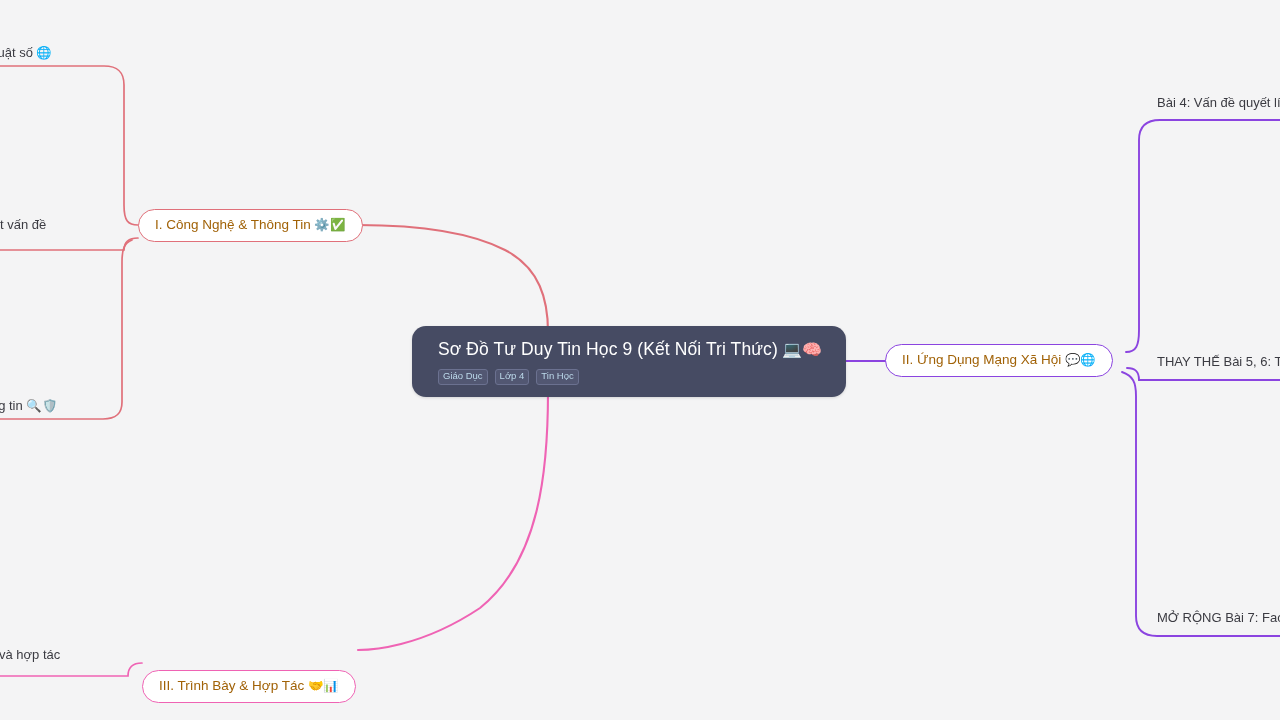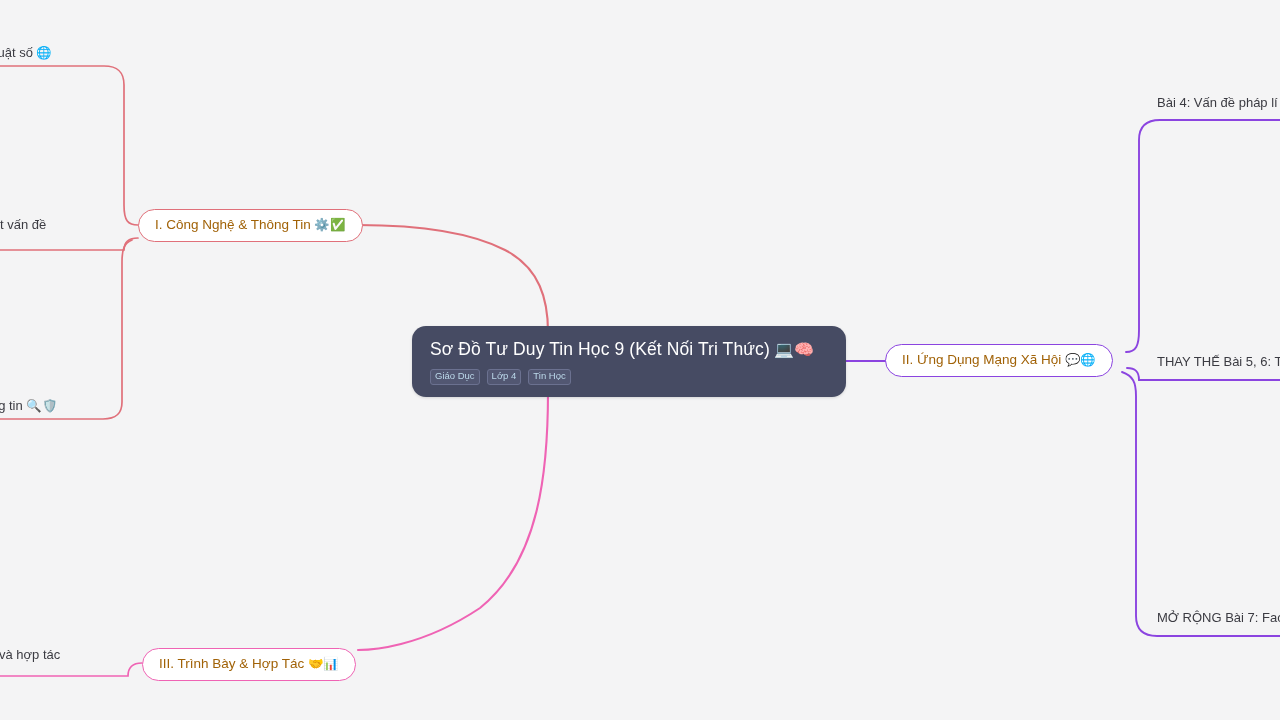--- a/index.html
+++ b/index.html
@@ -30,21 +30,21 @@
 
   
   .root-node {
     position: absolute;
     left: 412px;
     top: 326px;
     width: 434px;
     box-sizing: border-box;
     background: #464b63;
     border-radius: 14px;
-    padding: 13px 18px 12px 18px;
+    padding: 13px 18px 12px 26px;
     box-shadow: 0 1px 3px rgba(0,0,0,0.13);
   }
   .root-title {
     color: #ffffff;
     font-size: 17.5px;
     font-weight: 400;
     letter-spacing: 0.1px;
     line-height: 1.25;
     white-space: nowrap;
   }
@@ -78,21 +78,21 @@
     line-height: 1.2;
     box-sizing: border-box;
   }
   .branch-node .emoji { font-size: 12.5px; }
 
   .branch-node.red    { border-color: #e0707a; }
   .branch-node.pink   { border-color: #ef63b4; }
   .branch-node.purple { border-color: #8b44e0; }
 
   #branch-i   { left: 138px; top: 209px; }
-  #branch-iii { left: 142px; top: 648px; }
+  #branch-iii { left: 142px; top: 670px; }
   #branch-ii  { left: 885px; top: 344px; }
 
   
   .leaf-label {
     position: absolute;
     font-size: 13px;
     color: #3b3b42;
     white-space: nowrap;
     line-height: 1.2;
   }
@@ -178,21 +178,21 @@
     <span>g thông tin</span>
     <span class="emoji">🔍🛡️</span>
   </div>
 
   <div id="leaf-l4" class="leaf-label">
     <span>trao đổi và hợp tác</span>
     <span class="emoji"></span>
   </div>
 
   <div id="leaf-r1" class="leaf-label right-anchored">
-    <span>Bài 4: Vấn đề pháp lí</span>
+    <span>Bài 4: Vấn đề quyết lí</span>
   </div>
 
   <div id="leaf-r2" class="leaf-label right-anchored">
     <span>THAY THẾ Bài 5, 6: Ti</span>
   </div>
 
   <div id="leaf-r3" class="leaf-label right-anchored">
     <span>MỞ RỘNG Bài 7: Face</span>
   </div>
 

